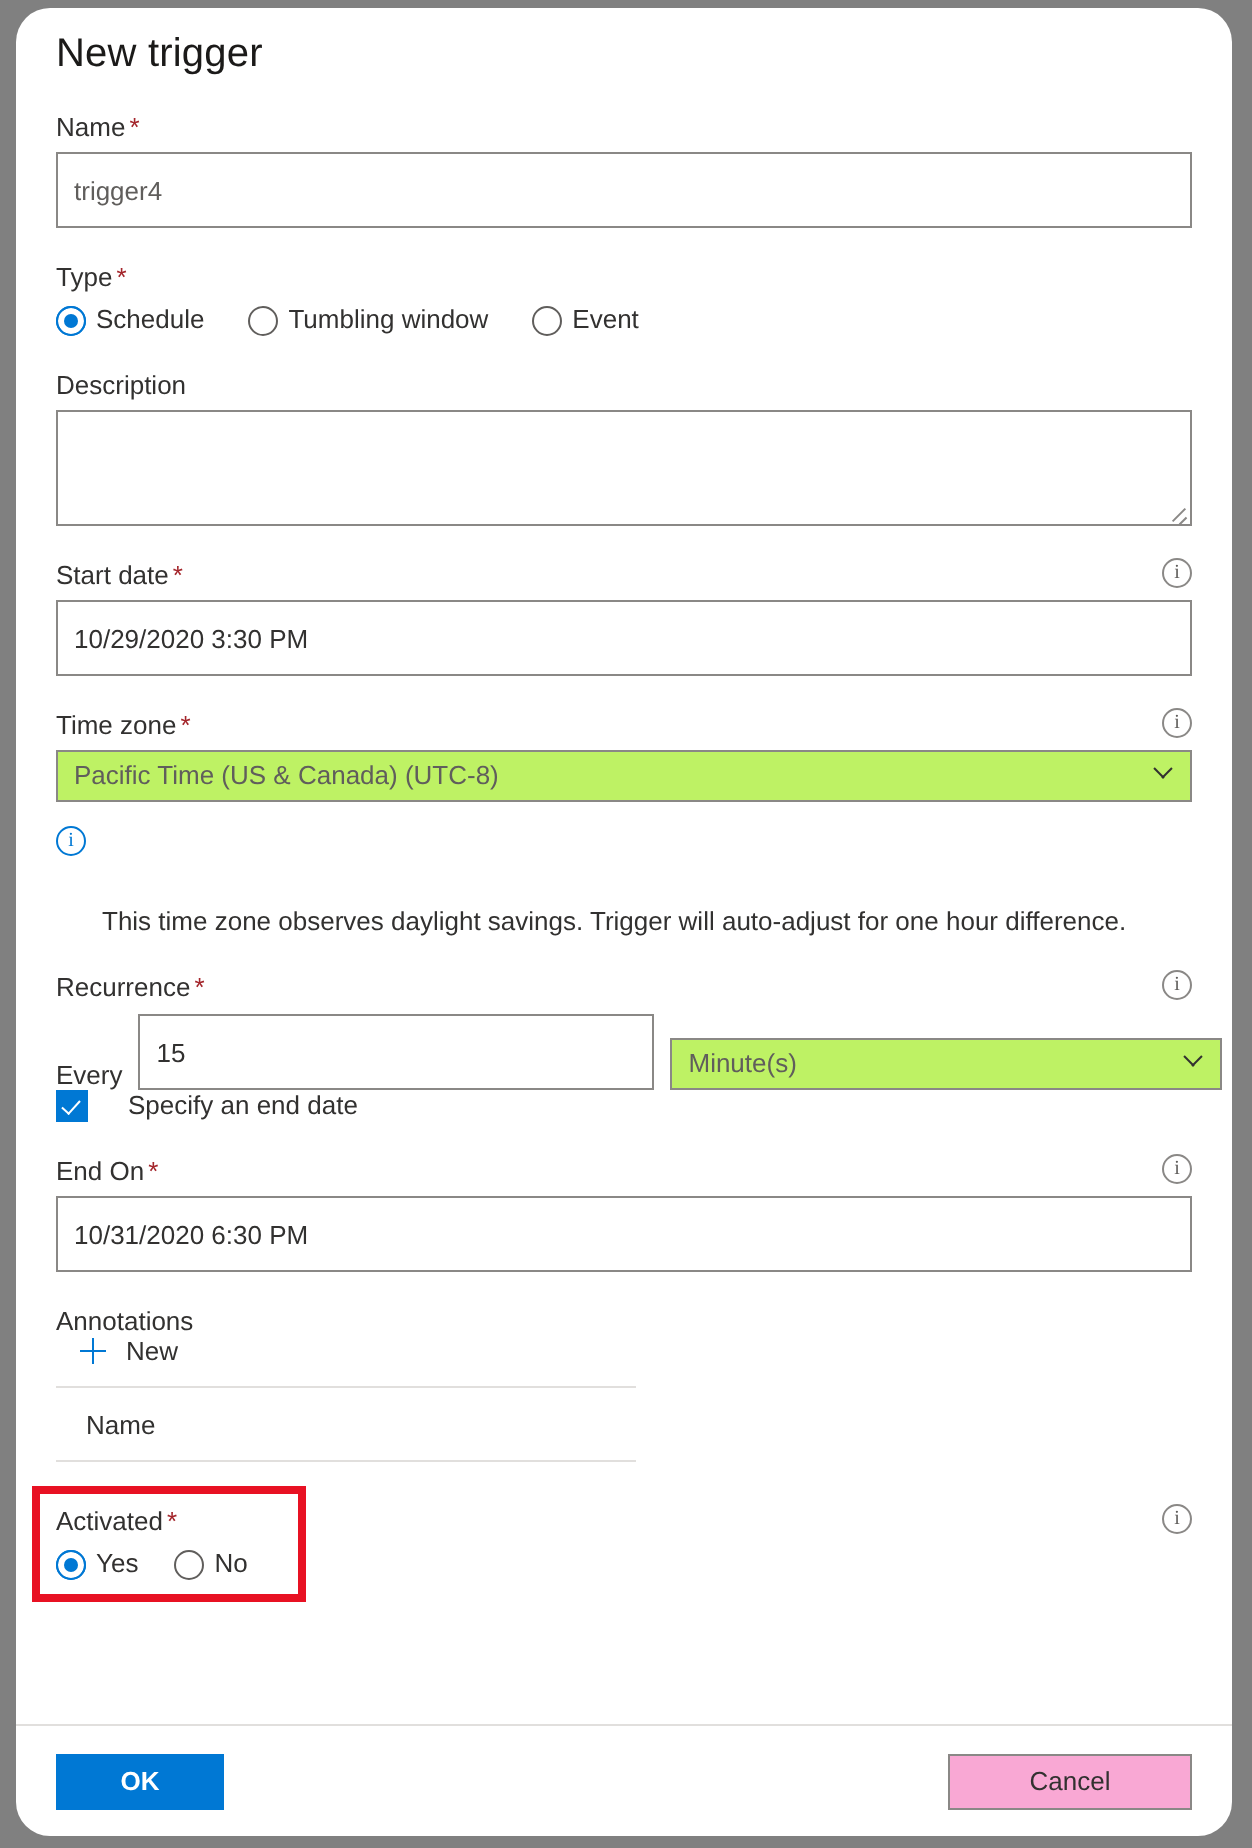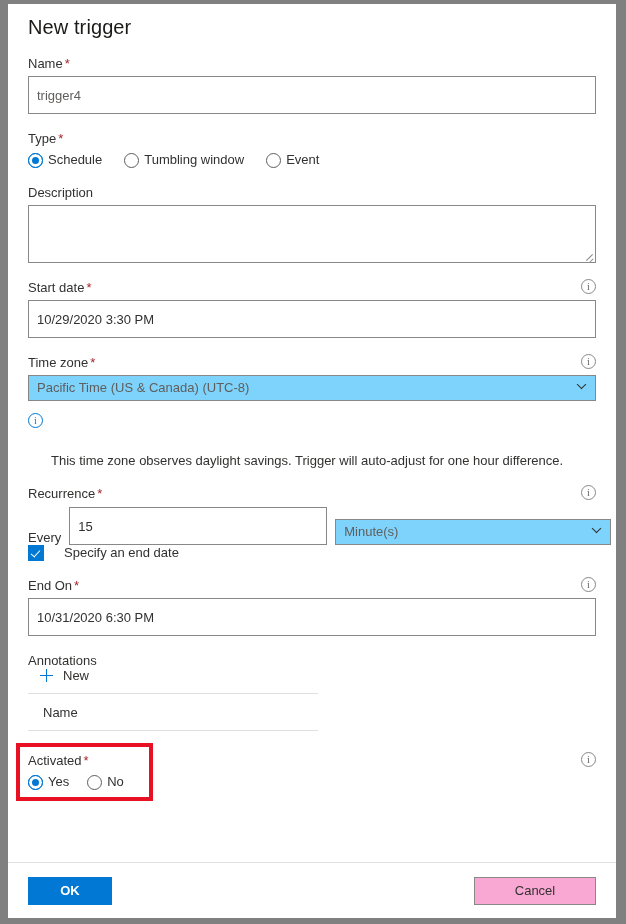--- a/index.html
+++ b/index.html
@@ -18,20 +18,21 @@
   .window {
     position: absolute;
     left: 8px;
     top: 4px;
     width: 608px;
     height: 914px;
     background: #ffffff;
     box-sizing: border-box;
     display: flex;
     flex-direction: column;
+    border-radius: 17px;
   }
 
   .panel-body {
     flex: 1 1 auto;
     padding: 0 20px;
     box-sizing: border-box;
     position: relative;
     overflow: hidden;
   }
 
@@ -176,21 +177,21 @@
     text-align: center;
     font-family: "Liberation Serif", serif;
     user-select: none;
   }
 
   .select {
     box-sizing: border-box;
     width: 100%;
     height: 26px;
     border: 1px solid #8a8886;
-    background: #7dd3fc;
+    background: #bef264;
     display: flex;
     align-items: center;
     padding: 0 8px;
     position: relative;
     cursor: pointer;
   }
   .select span.val {
     font-size: 13px;
     color: #605e5c;
     line-height: 16px;

